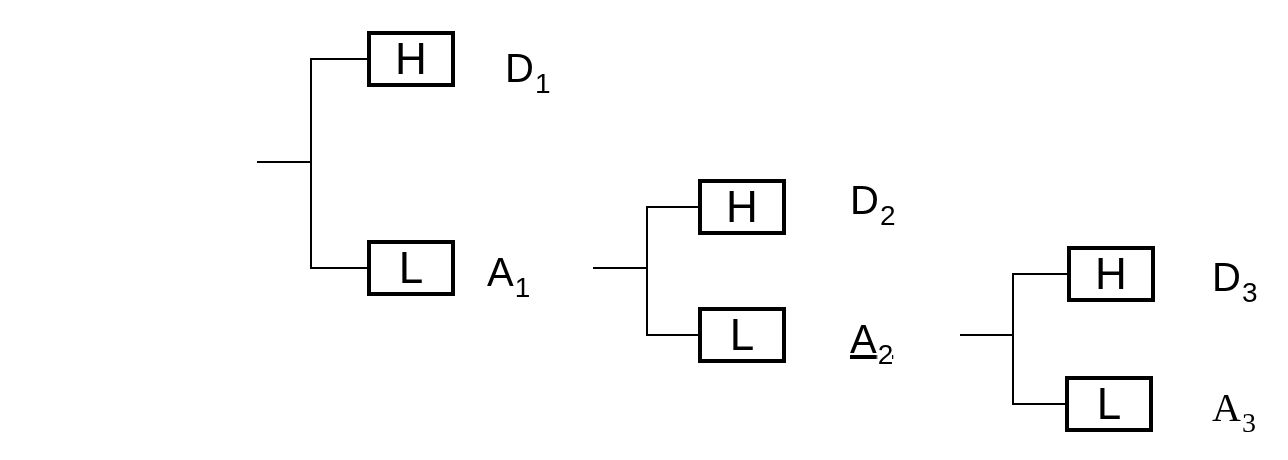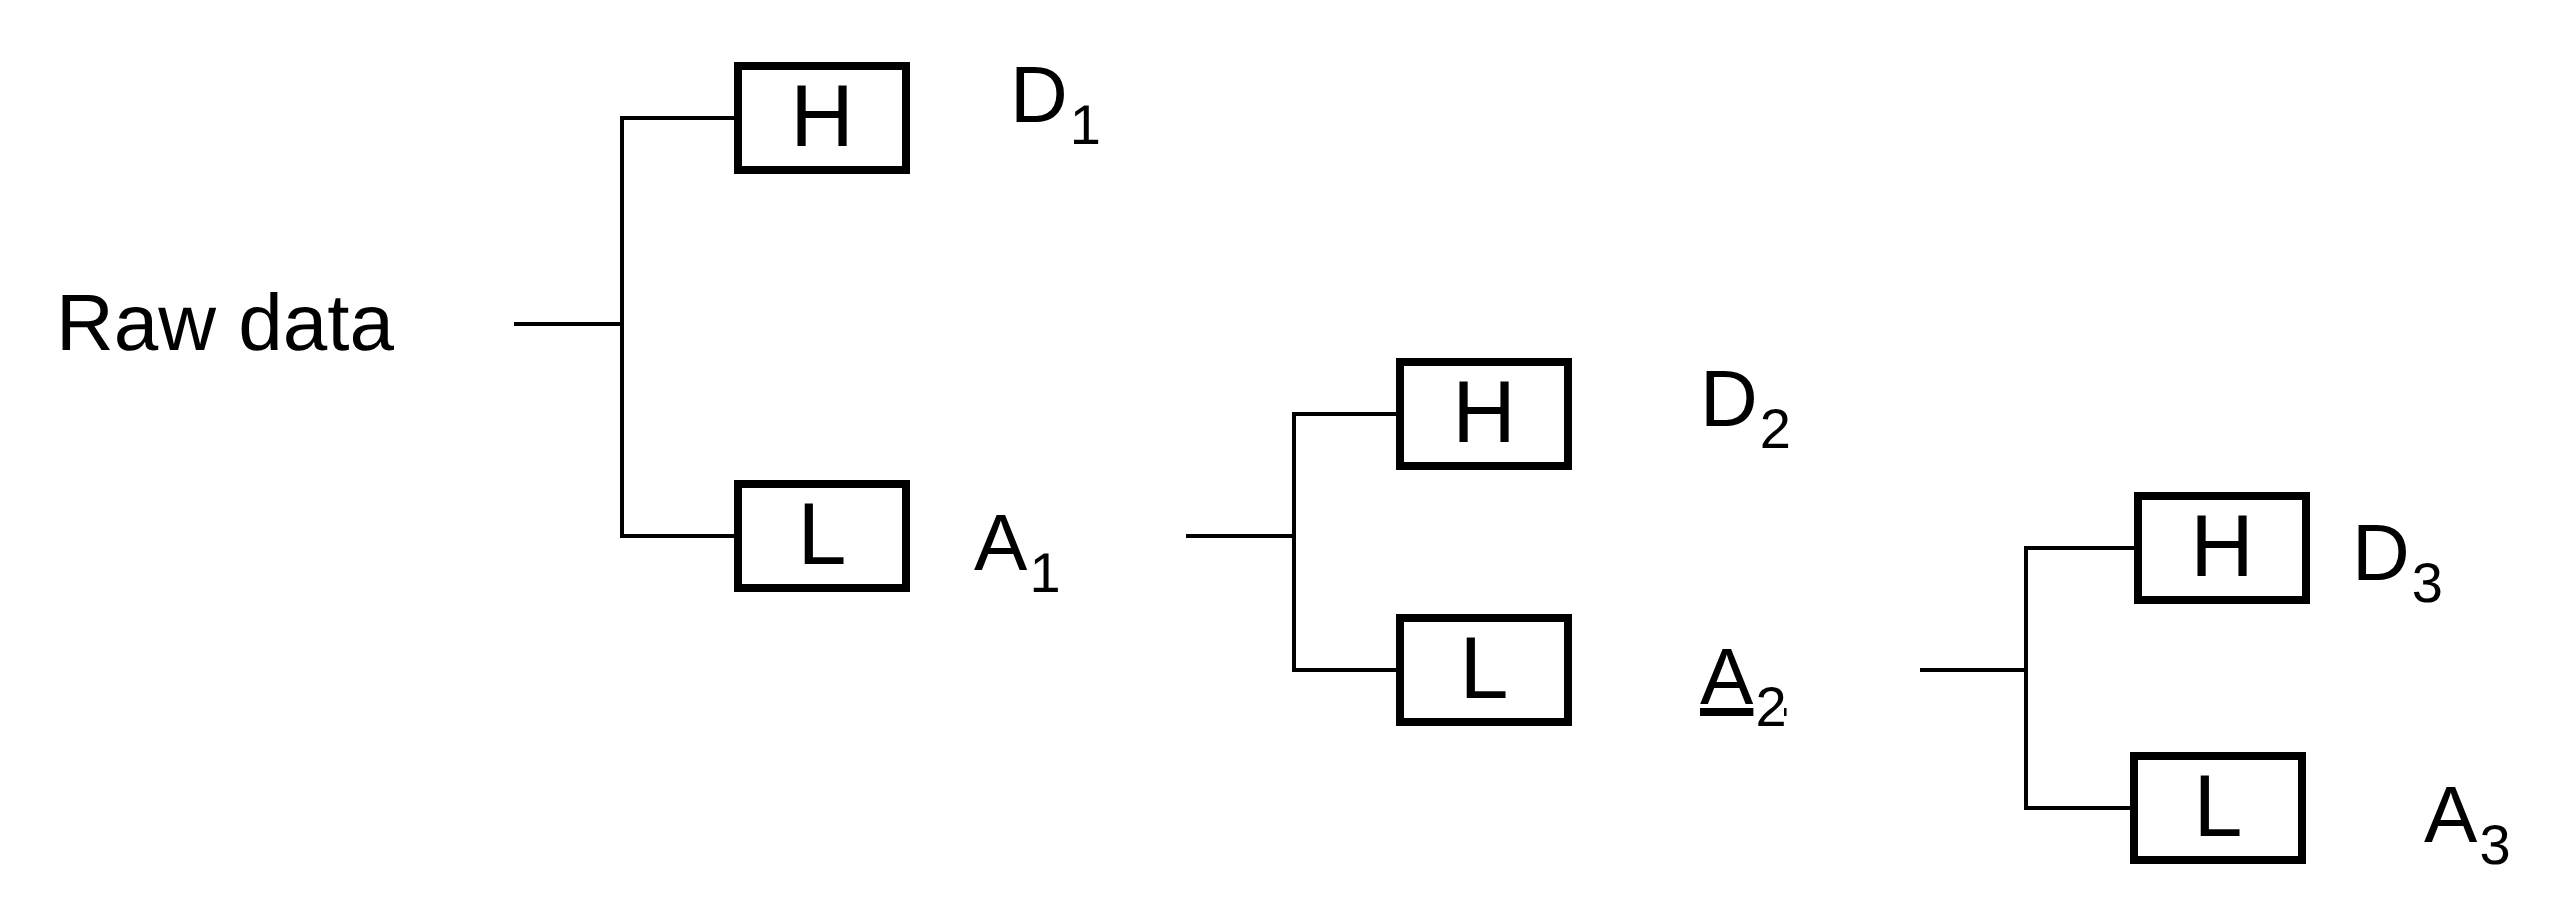--- a/index.html
+++ b/index.html
@@ -57,35 +57,34 @@
     position: relative;
     top: 11px;
     left: 1px;
   }
 </style>
 </head>
 <body>
 
 <div class="canvas">
 
-  <div class="root-label">Raw data</div>
 
   <div class="hline" style="left:257px; top:161px; width:55px;"></div>
   <div class="vline" style="left:310px; top:58px; height:211px;"></div>
   <div class="hline" style="left:310px; top:58px; width:57px;"></div>
   <div class="hline" style="left:310px; top:267px; width:57px;"></div>
 
   <div class="node-box" style="left:367px; top:31px;">
     <span class="letter">H</span>
   </div>
   <div class="node-box" style="left:367px; top:240px;">
     <span class="letter">L</span>
   </div>
 
-  <div class="leaf-label" style="left:505px; top:28px;">
+  <div class="leaf-label" style="left:505px; top:48px;">
     <span>D</span><span class="sub">1</span>
   </div>
   <div class="leaf-label" style="left:487px; top:252px;">
     <span>A</span><span class="sub">1</span>
   </div>
 
   <div class="hline" style="left:593px; top:267px; width:55px;"></div>
   <div class="vline" style="left:646px; top:206px; height:130px;"></div>
   <div class="hline" style="left:646px; top:206px; width:52px;"></div>
   <div class="hline" style="left:646px; top:334px; width:52px;"></div>
@@ -109,20 +108,20 @@
   <div class="hline" style="left:1012px; top:273px; width:55px;"></div>
   <div class="hline" style="left:1012px; top:403px; width:53px;"></div>
 
   <div class="node-box" style="left:1067px; top:246px;">
     <span class="letter">H</span>
   </div>
   <div class="node-box" style="left:1065px; top:376px;">
     <span class="letter">L</span>
   </div>
 
-  <div class="leaf-label" style="left:1176px; top:257px;text-align:right;">
+  <div class="leaf-label" style="left:1212px; top:257px;text-align:right;">
     <span>D</span><span class="sub">3</span>
   </div>
-  <div class="leaf-label" style="left:1212px; top:388px;">
+  <div class="leaf-label" style="left:1212px; top:388px;font-family:Liberation Serif, serif;">
     <span>A</span><span class="sub">3</span>
   </div>
 
 </div>
 
 </body></html>

